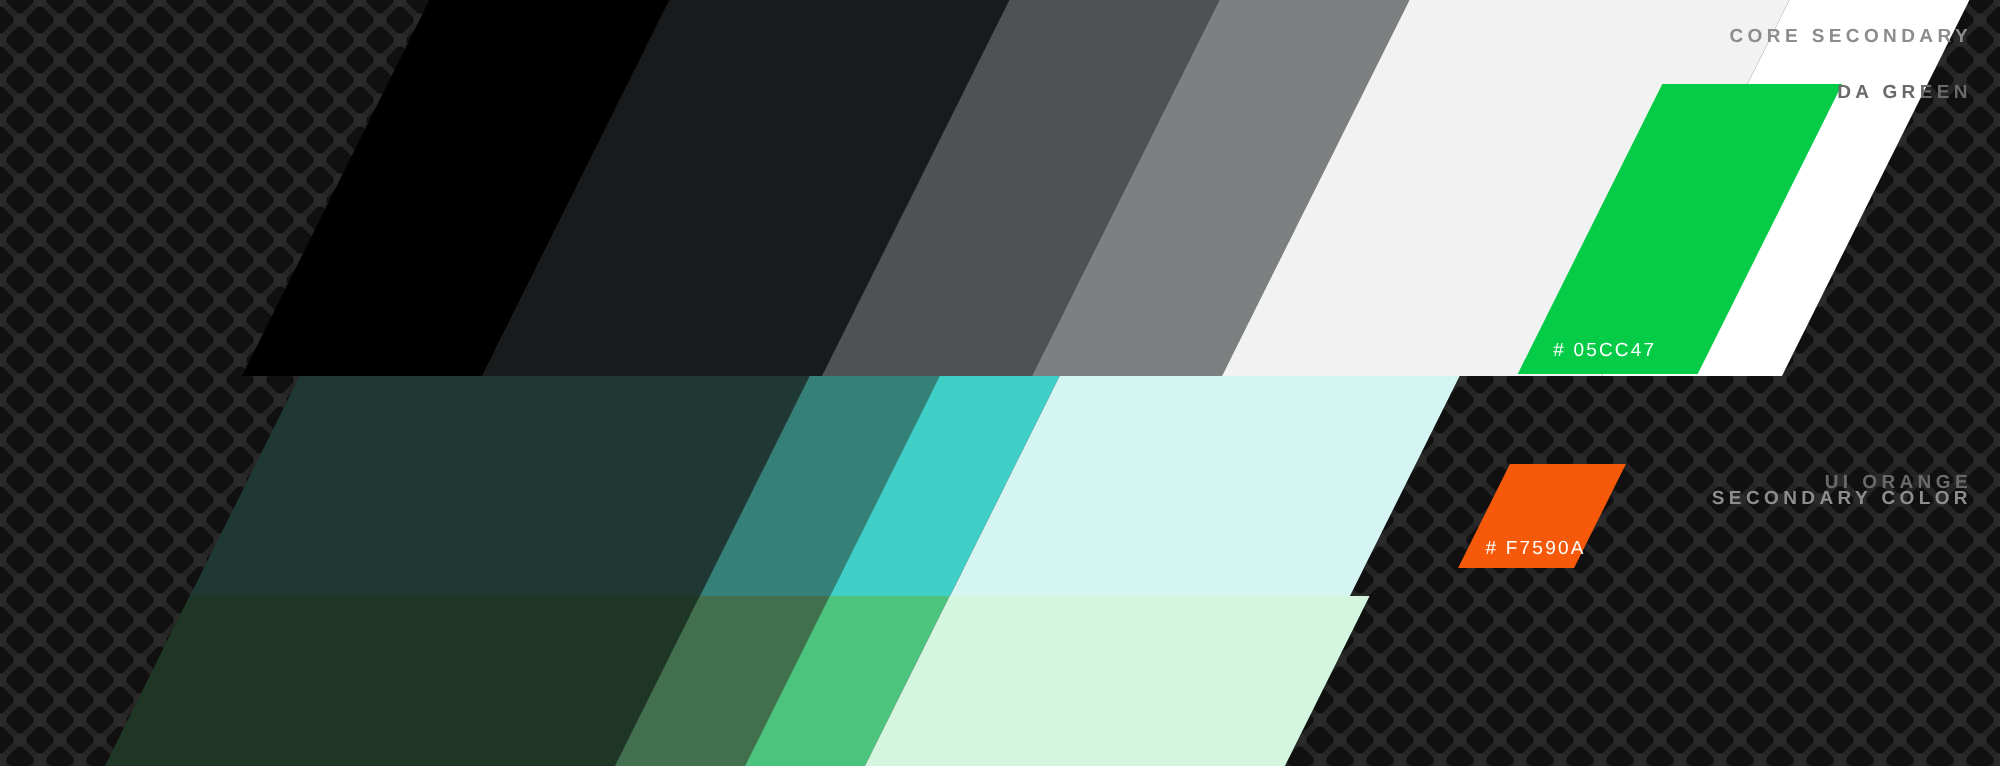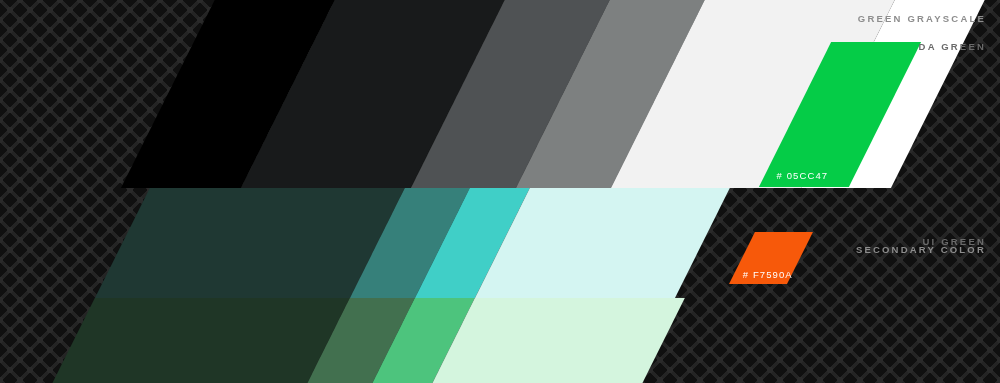--- a/index.html
+++ b/index.html
@@ -114,21 +114,21 @@
     </div>
     <div class="band" style="left:790px;width:90px;background:#FFFFFF;">
       
     </div>
   </div>
 
   <div class="chip" style="left:795px;top:42px;width:90px;height:145px;background:#05CC47;">
     <span class="hex-label" style="color:#ffffff;"># 05CC47</span>
   </div>
 
-  <div class="caption" style="top:13px;">GREEN GRAYSCALE</div>
+  <div class="caption" style="top:13px;">CORE SECONDARY</div>
   <div class="caption dim" style="top:41px;text-align:center;">DA GREEN</div>
 
   <div class="row short" id="row-teal">
     <div class="band" style="left:85px;width:255px;background:#1F3833;">
       
     </div>
     <div class="band" style="left:340px;width:65px;background:#36807A;">
       
     </div>
     <div class="band" style="left:405px;width:60px;background:#40CFC7;">
@@ -137,21 +137,21 @@
     <div class="band" style="left:465px;width:200px;background:#D4F5F2;">
       
     </div>
   </div>
 
   <div class="chip" style="left:742px;top:232px;width:58px;height:52px;background:#F7590A;">
     <span class="hex-label" style="color:#ffffff;bottom:4px;left:9px;"># F7590A</span>
   </div>
 
   <div class="caption" style="top:208px;margin-top:36px;">SECONDARY COLOR</div>
-  <div class="caption dim" style="top:236px;">UI GREEN</div>
+  <div class="caption dim" style="top:236px;">UI ORANGE</div>
 
   <div class="row short" id="row-green">
     <div class="band" style="left:30px;width:255px;background:#1F3626;">
       
     </div>
     <div class="band" style="left:285px;width:65px;background:#42704F;">
       
     </div>
     <div class="band" style="left:350px;width:60px;background:#4DC47D;">
       

